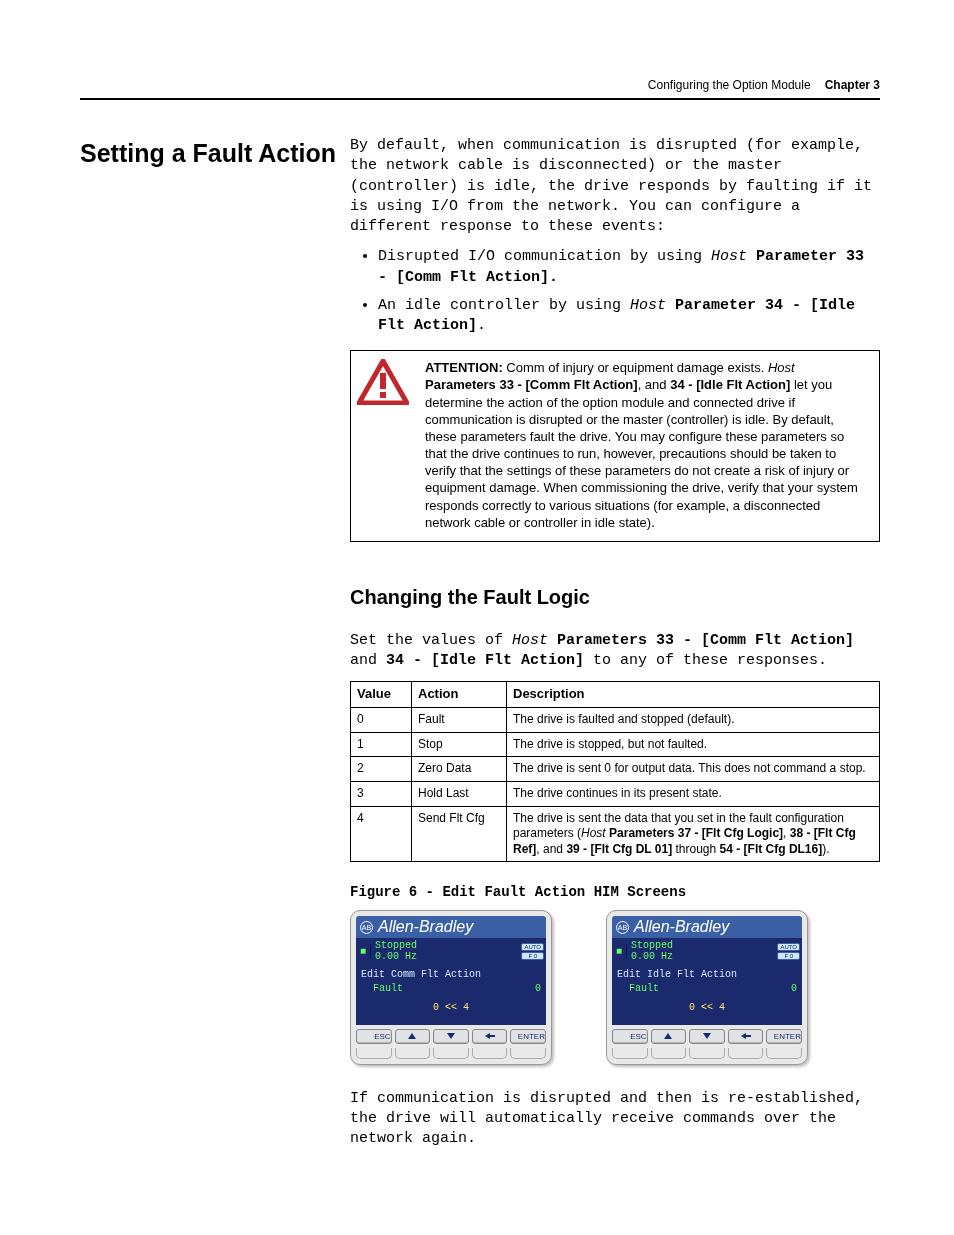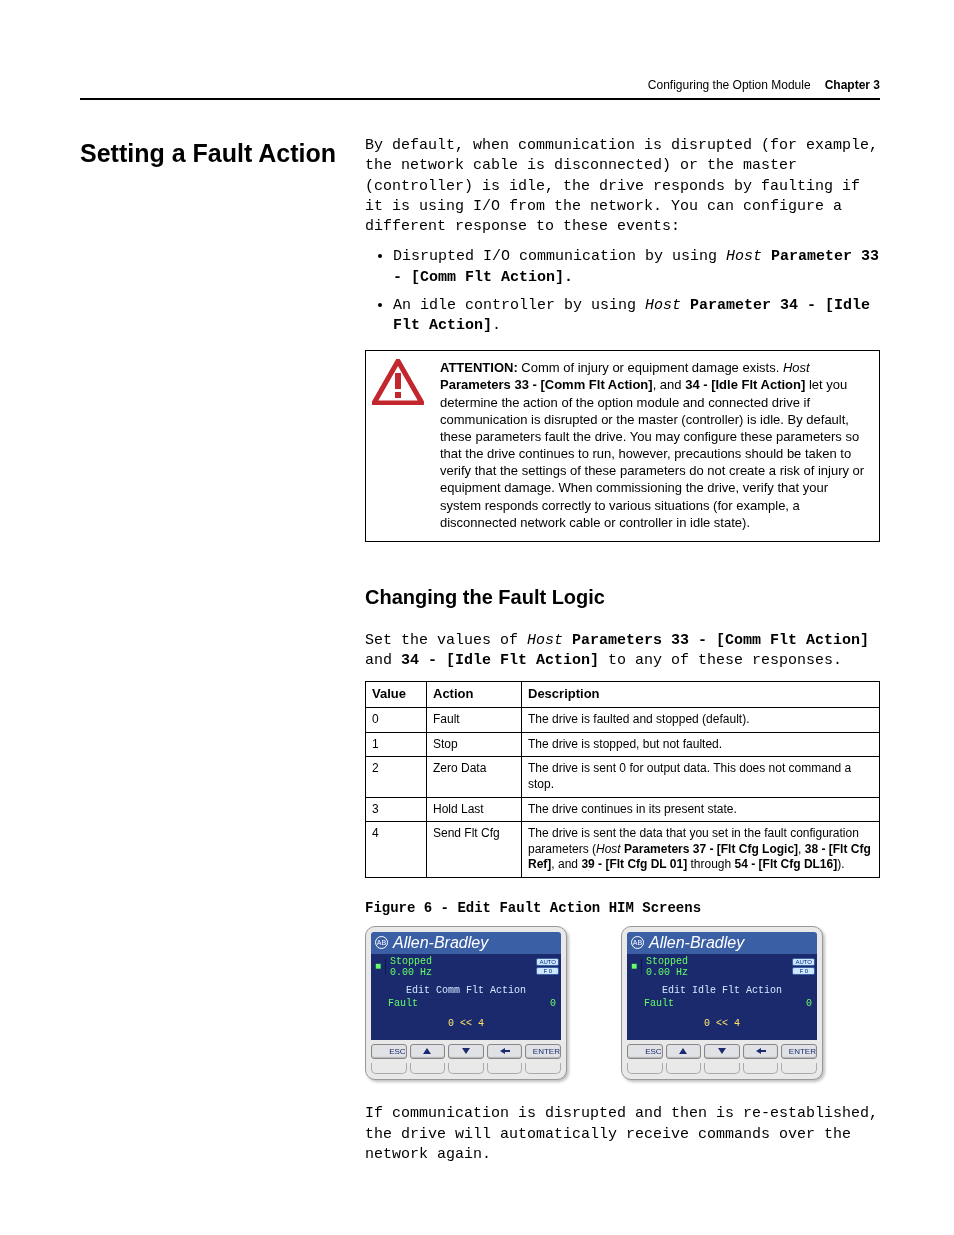--- a/index.html
+++ b/index.html
@@ -23,21 +23,21 @@
     margin-bottom: 6px;
   }
   .hdr-rule {
     border-bottom: 2px solid #000;
     margin-bottom: 36px;
   }
   .bold { font-weight: 700; }
   .main {
     display: grid;
     grid-template-columns: 270px 1fr;
-    column-gap: 15px;
+    column-gap: 0;
   }
   .h1 {
     font-family: "Arial Narrow", Arial, sans-serif;
     font-stretch: condensed;
     font-weight: 700;
     font-size: 25px;
     line-height: 1.1;
     margin-top: 4px;
   }
   .serif { font-family: Liberation Mono, monospace; }
@@ -142,21 +142,21 @@
   .pill {
     background:#cfe6ff; color:#002b7a; font-size:6px; font-family:Arial;
     border:1px solid #3b5fa4; padding: 0 2px; border-radius: 2px;
     text-align:center;
   }
   .him-screen {
     background: #1a2a6c; color: #6f6;
     font-size: 10px; padding: 4px 5px 10px 5px;
     line-height: 1.35;
   }
-  .him-screen .row1 { color: #cfeaff; text-align: center; }
+  .him-screen .row1 { color: #cfeaff; }
   .him-screen .row2 span.v { float: right; }
   .him-screen .row3 { text-align: center; color: #ffe36b; margin-top: 6px; }
   .him-keys {
     display: flex; gap: 3px; margin-top: 4px; align-items: stretch;
   }
   .key {
     flex: 1;
     background: #e0e2e6;
     border: 1px solid #888;
     border-radius: 3px;

